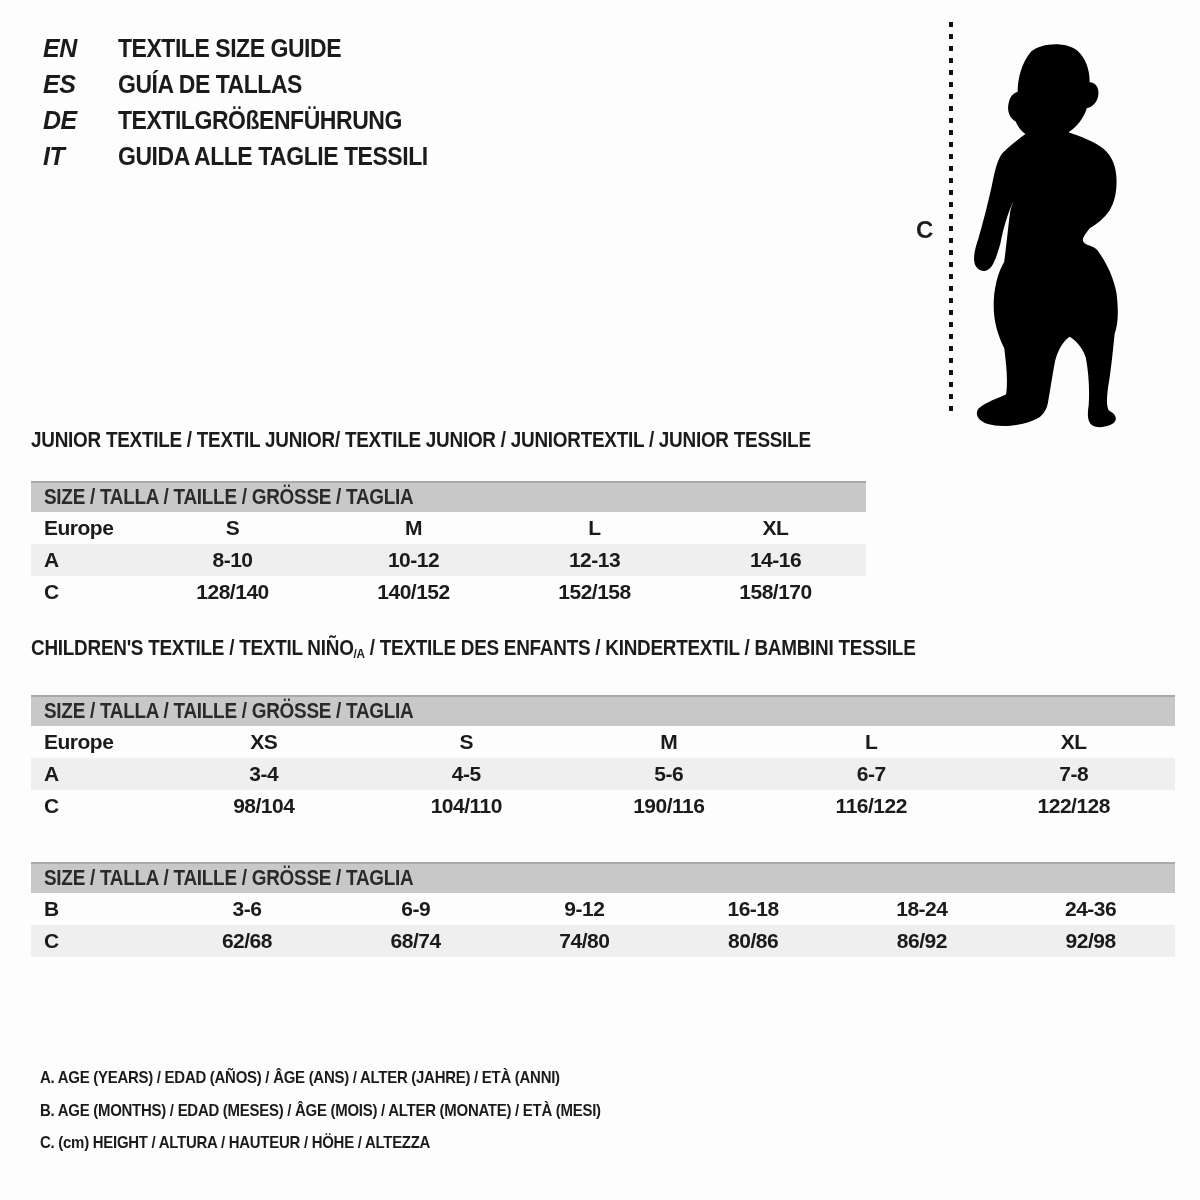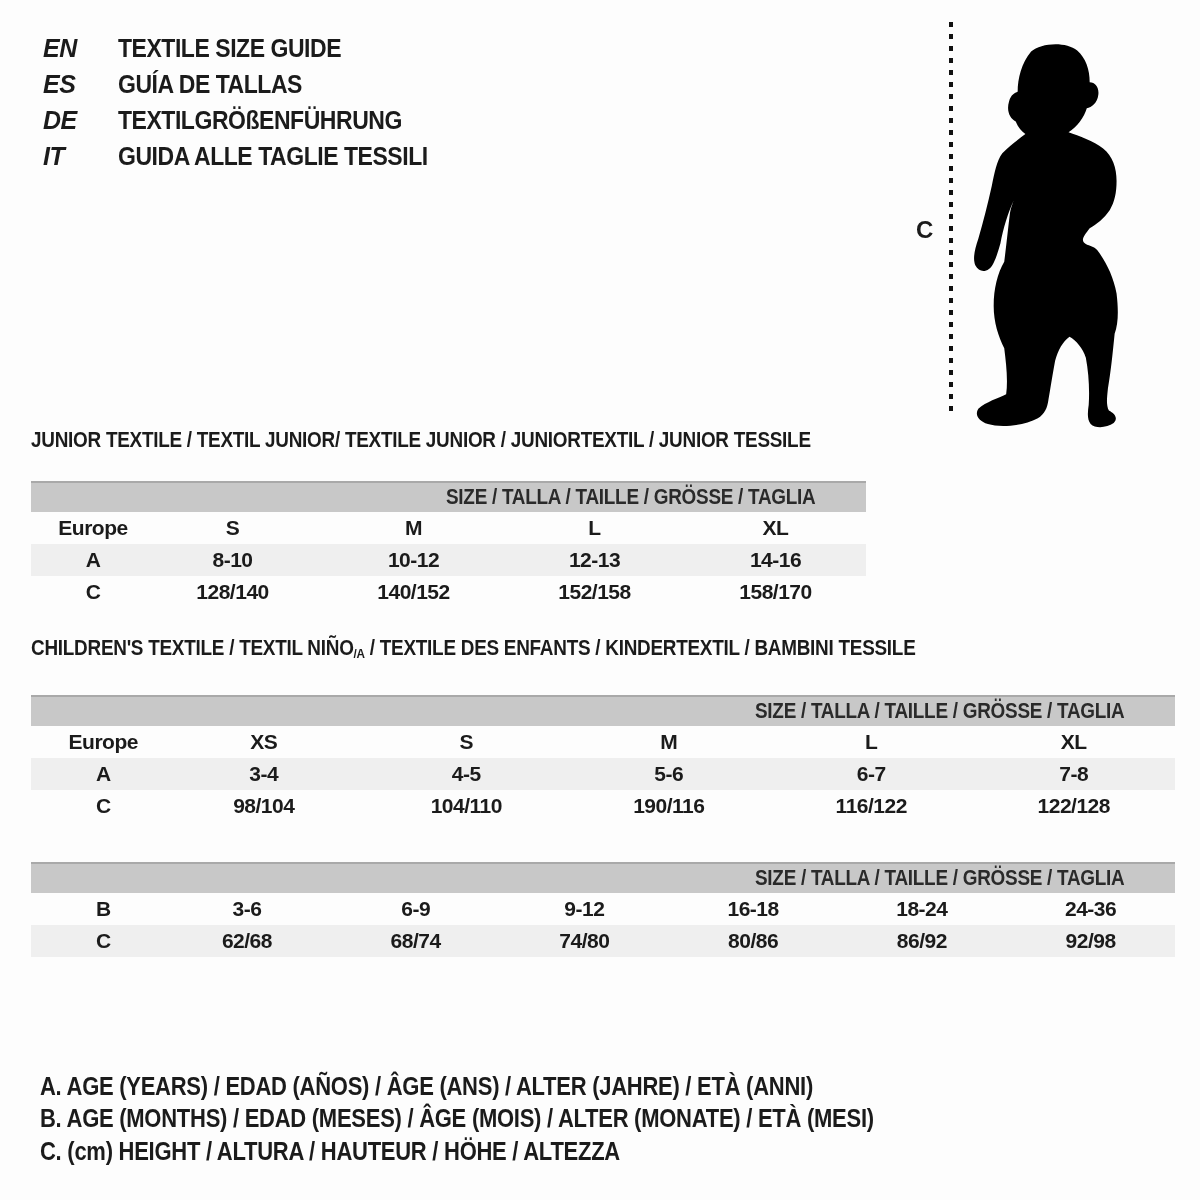--- a/index.html
+++ b/index.html
@@ -40,40 +40,40 @@
 
   
   table.size-table { border-collapse: collapse; table-layout: fixed; margin-top: 30px; }
   .sec-junior table.size-table { width: 835px; }
   .sec-children table.size-table, .sec-babies table.size-table { width: 1144px; }
   .sec-babies table.size-table { margin-top: 19px; }
   table.size-table thead th {
     background: #c8c8c8;
     border-top: 2px solid #a9a9a9;
     height: 29px;
-    text-align: right;
-    padding: 0 0 0 13px;
+    text-align: left;
+    padding: 0 12px 0 13px;
     font-size: 21.5px;
     font-weight: 700;
     color: #2a2a2a;
   }
   table.size-table tbody td {
     height: 32px;
     font-size: 21px;
     font-weight: 700;
     text-align: center;
     letter-spacing: -0.5px;
     padding: 0;
   }
-  table.size-table tbody td.lbl { text-align: center; padding-left: 13px; }
+  table.size-table tbody td.lbl { text-align: left; padding-left: 13px; }
   table.size-table tbody tr:nth-child(even) { background: #efefef; }
 
   
   .legend { position: absolute; left: 40px; top: 1068px; }
-  .legend-line { height: 32.5px; display: flex; align-items: flex-end; font-size: 25px; }
+  .legend-line { height: 32.5px; display: flex; align-items: flex-start; font-size: 17px; }
 </style>
 </head>
 <body>
 
 <div class="page">
 
   <div class="lang-list">
     <div class="lang-row">
       <span class="lang-code">EN</span>
       <span class="lang-title">TEXTILE SIZE GUIDE</span>

